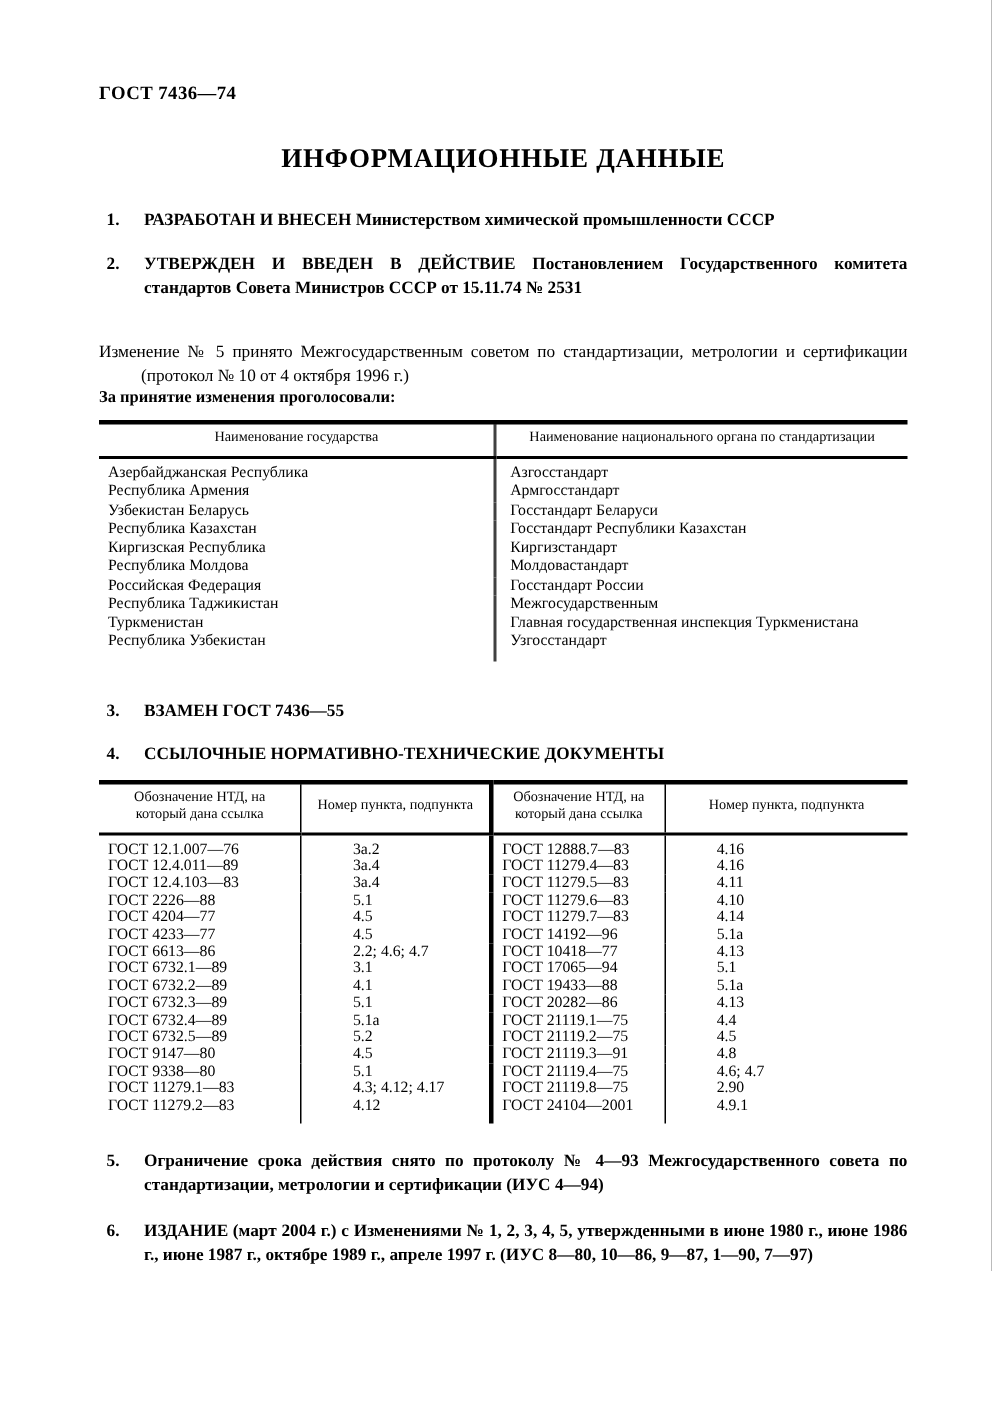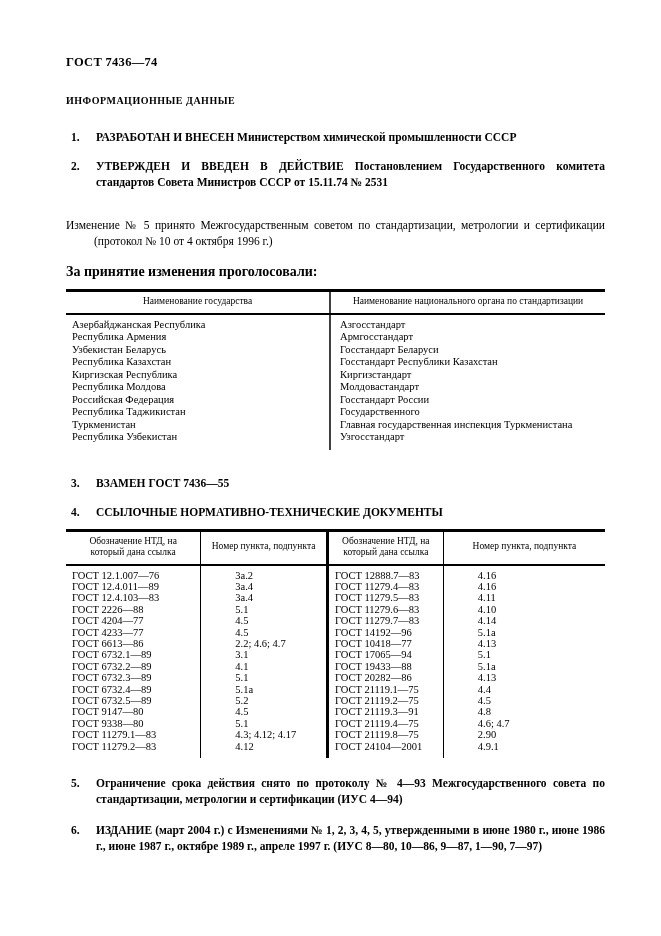--- a/index.html
+++ b/index.html
@@ -14,23 +14,23 @@
     position: relative;
     overflow: hidden;
     margin: 0 auto;
   }
   .doc-number {
     font-weight: bold;
     font-size: 12.5px;
     letter-spacing: 0.3px;
   }
   .doc-title {
-    text-align: left;
+    text-align: center;
     font-weight: bold;
-    font-size: 10px;
+    font-size: 18px;
     letter-spacing: 0.5px;
     margin-top: 25px;
   }
   .sec {
     position: relative;
     padding-left: 30px;
     font-weight: bold;
     font-size: 11.5px;
     line-height: 16px;
     text-align: justify;
@@ -49,23 +49,22 @@
   .amendment {
     margin-top: 27px;
     padding-left: 28px;
     text-indent: -28px;
     font-weight: normal;
     font-size: 11.5px;
     line-height: 16px;
     text-align: justify;
   }
   .vote-caption {
-    margin-top: 15px;
     font-weight: bold;
-    font-size: 14px;
+    font-size: 11px;
   }
   table {
     width: 100%;
     border-collapse: collapse;
     table-layout: fixed;
   }
   table.vote {
     margin-top: 9px;
     border-top: 3px solid #000;
   }
@@ -170,21 +169,21 @@
         <tr>
           <td>Республика Молдова</td>
           <td>Молдовастандарт</td>
         </tr>
         <tr>
           <td>Российская Федерация</td>
           <td>Госстандарт России</td>
         </tr>
         <tr>
           <td>Республика Таджикистан</td>
-          <td>Государственного</td>
+          <td>Межгосударственным</td>
         </tr>
         <tr>
           <td>Туркменистан</td>
           <td>Главная государственная инспекция Туркменистана</td>
         </tr>
         <tr>
           <td>Республика Узбекистан</td>
           <td>Узгосстандарт</td>
         </tr>
       </tbody>

